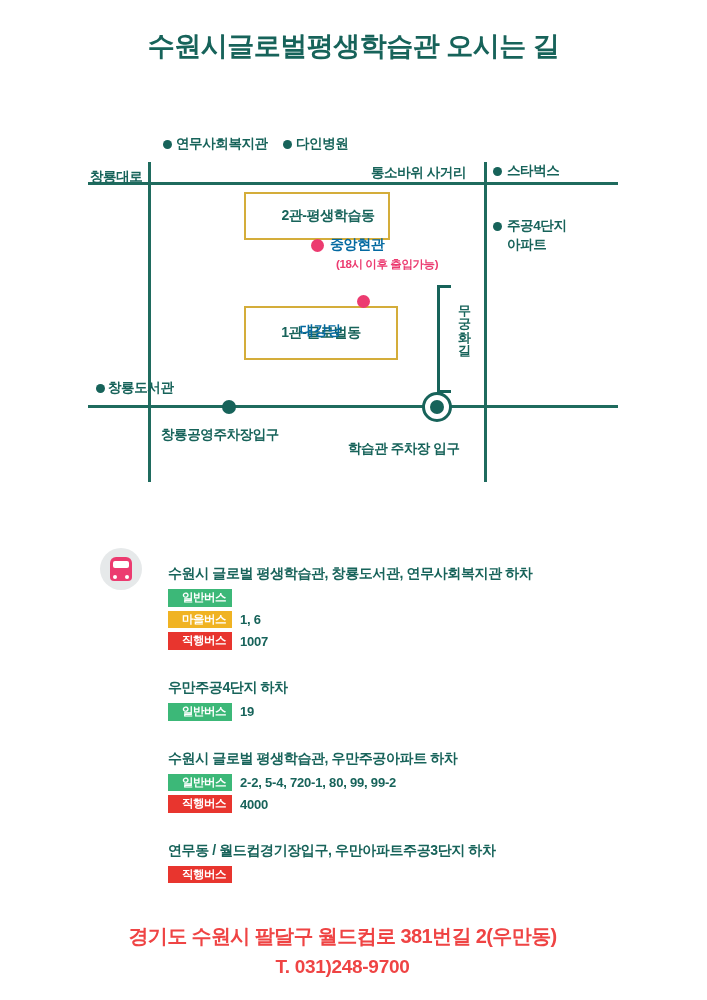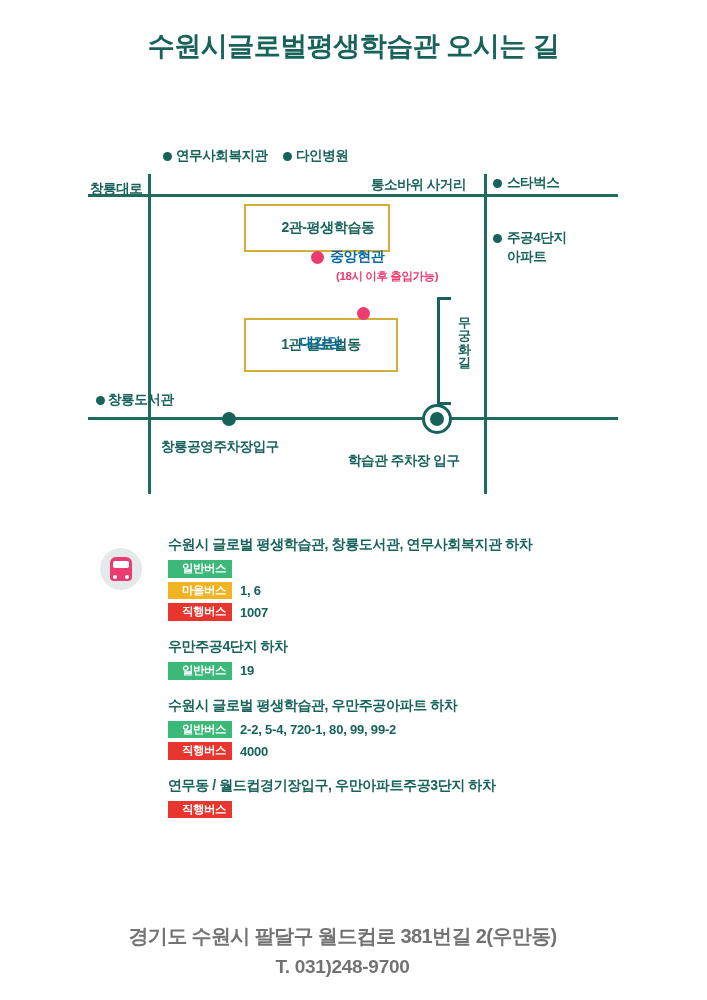--- a/index.html
+++ b/index.html
@@ -25,21 +25,21 @@
     text-align: center;
     font-size: 27px;
     font-weight: bold;
     color: #17635a;
     letter-spacing: -0.5px;
   }
 
   
   .map {
     position: absolute;
-    top: 122px;
+    top: 110px;
     left: 0;
     width: 684px;
     height: 400px;
   }
 
   .road {
     position: absolute;
     background: #1f6b5e;
   }
   .road-h {
@@ -199,20 +199,21 @@
   }
 
   .bus-groups {
     position: absolute;
     left: 168px;
     top: 0;
     width: 480px;
   }
   .bus-group {
     margin-bottom: 17px;
+    margin-top: 29px;
   }
   .bus-group-title {
     font-size: 14px;
     font-weight: bold;
     color: #17635a;
     margin-bottom: 6px;
     letter-spacing: -0.4px;
   }
   .bus-line {
     display: flex;
@@ -239,21 +240,21 @@
     letter-spacing: -0.2px;
   }
 
   
   .footer {
     position: absolute;
     bottom: 22px;
     left: 0;
     width: 685px;
     text-align: center;
-    color: #737373;
+    color: #ef4444;
   }
   .footer-addr {
     font-size: 20px;
     font-weight: bold;
     letter-spacing: -0.6px;
   }
   .footer-tel {
     font-size: 19px;
     font-weight: bold;
     margin-top: 6px;

